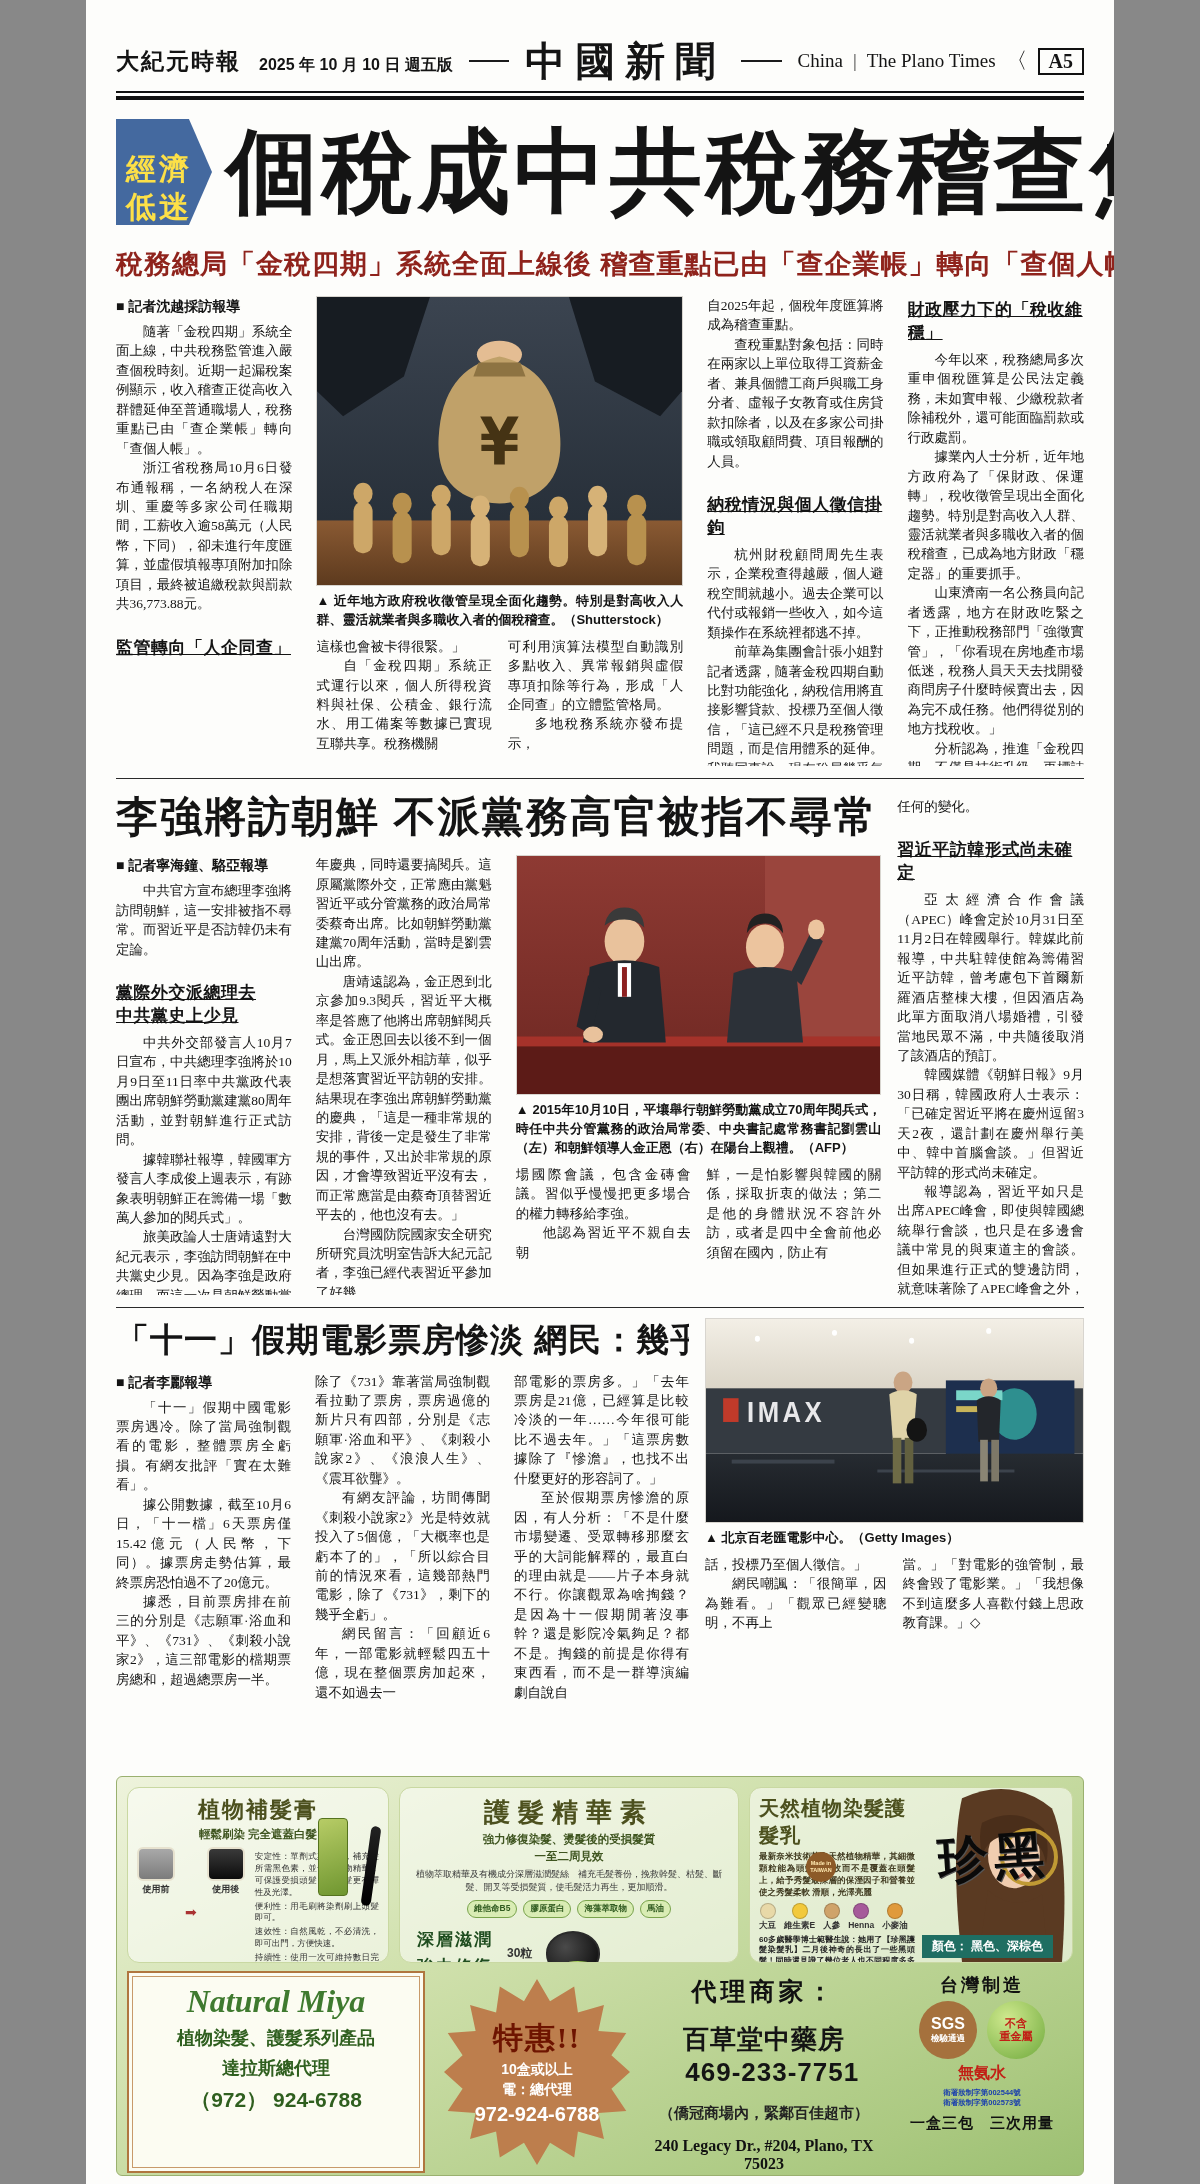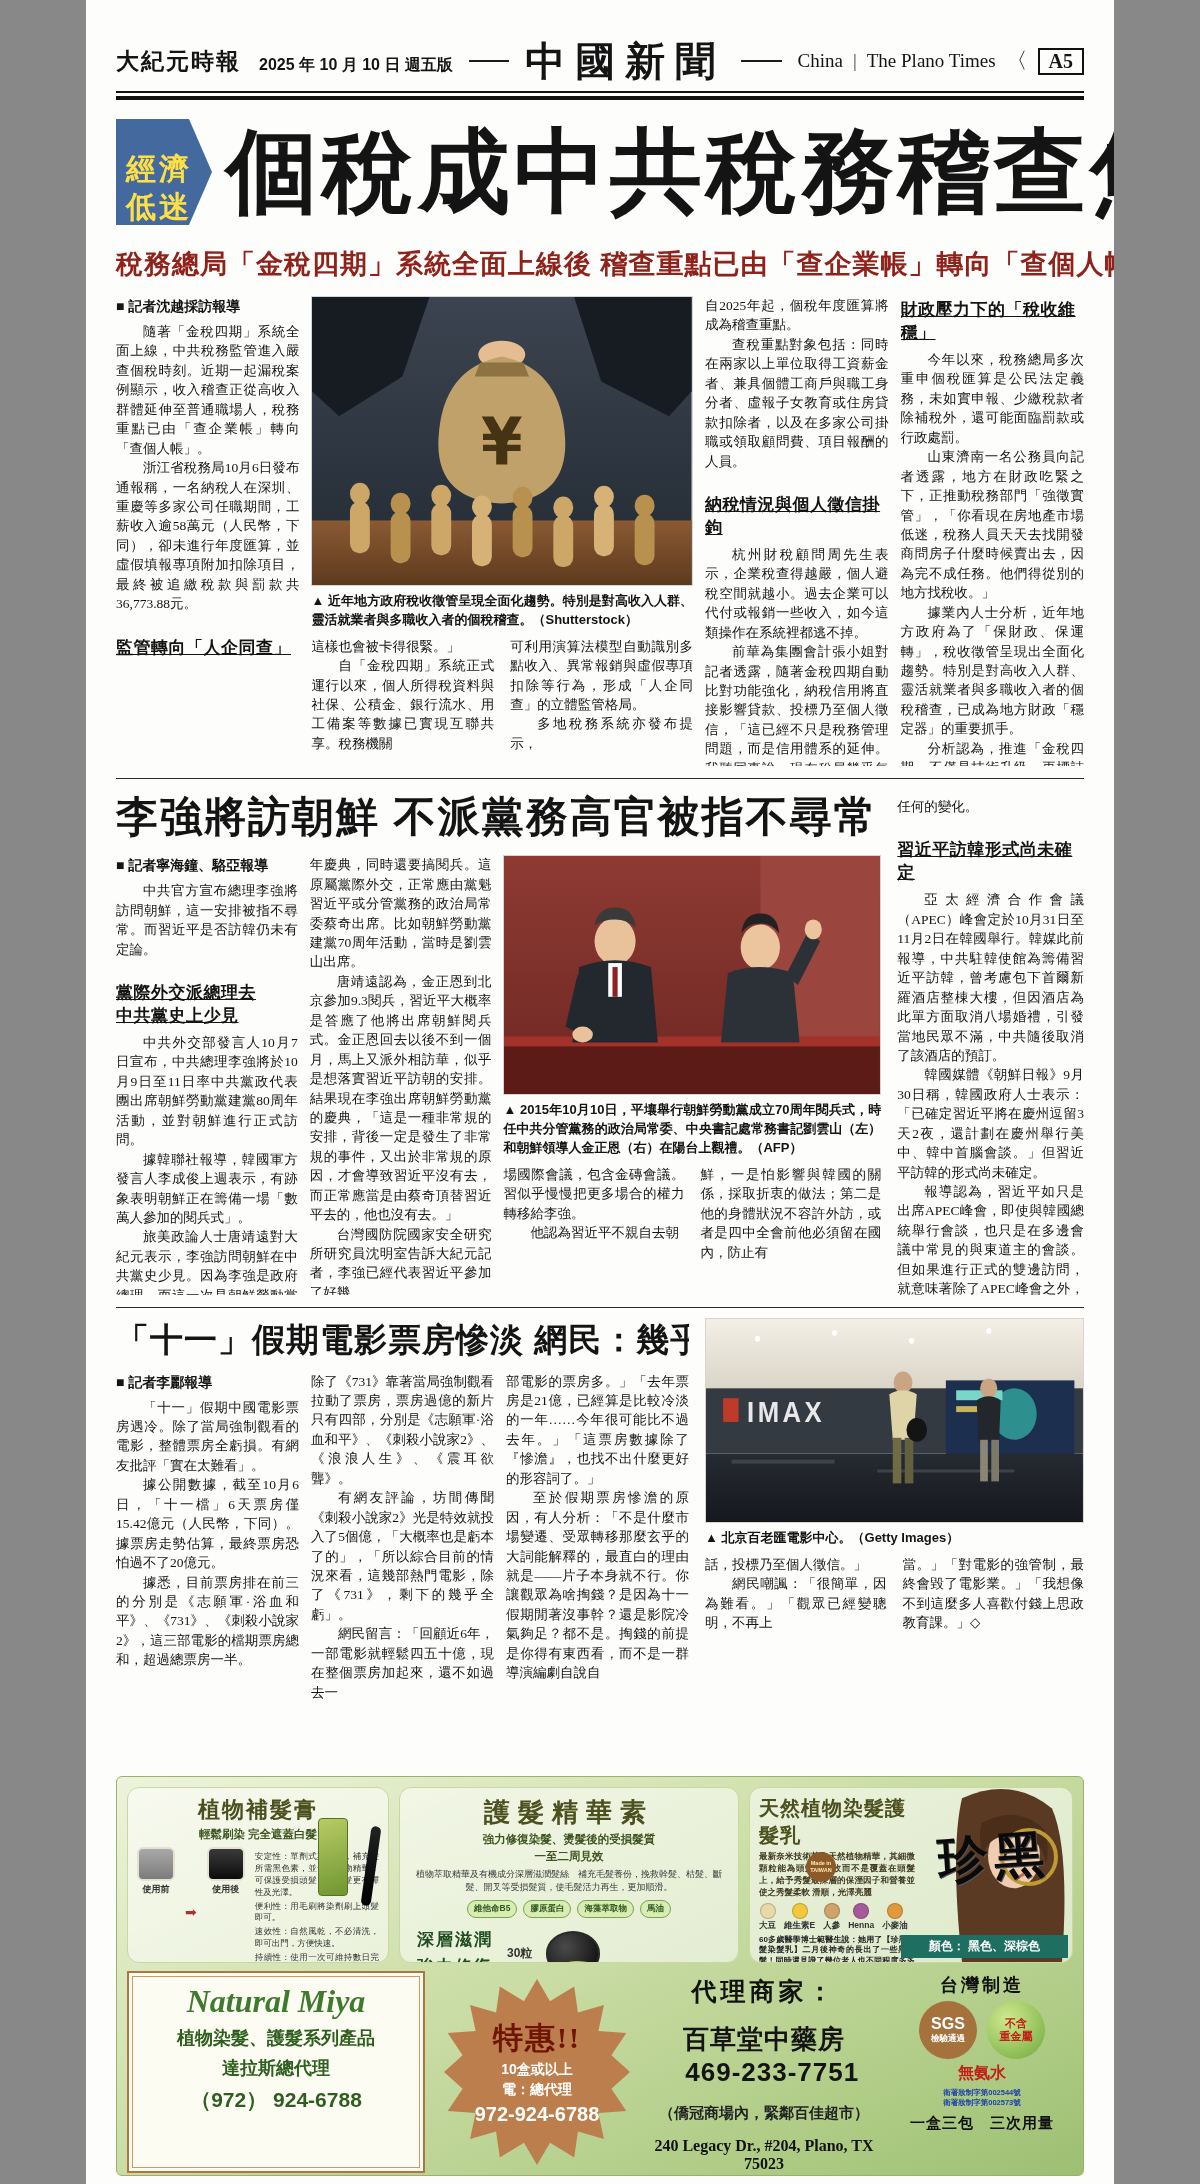--- a/index.html
+++ b/index.html
@@ -28,21 +28,21 @@
   .mast-rule-thick{height:4px;background:#111;margin-top:3px;}
   
   .a1-head{display:flex;align-items:center;gap:14px;margin-top:16px;height:112px;}
   .kicker{background:var(--kicker-blue);color:#fde047;width:96px;height:106px;flex:0 0 96px;
           clip-path:polygon(0 0,76% 0,100% 50%,76% 100%,0 100%);
           display:flex;flex-direction:column;justify-content:flex-end;align-items:flex-start;
           padding-left:10px;font:700 30px/1.25 var(--sans);letter-spacing:3px;}
   .a1-headline{font:900 92px/1 var(--serif);letter-spacing:4px;white-space:nowrap;}
   .a1-deck{color:var(--deck-red);font:700 27px var(--sans);letter-spacing:1px;margin:18px 0 14px;white-space:nowrap;}
   
-  .cols{display:flex;gap:12px;overflow:hidden;}
+  .cols{display:flex;gap:24px;overflow:hidden;}
   .col{flex:1;overflow:hidden;}
   .colx2{flex:2.08;display:flex;flex-direction:column;overflow:hidden;}
   .byline{font:700 14px var(--sans);margin:2px 0 6px;}
   p.bp{font-size:13.5px;line-height:1.44;text-align:justify;text-indent:2em;}
   p.flush{text-indent:0;}
   h3.colsub{font:800 17px var(--sans);margin:22px 0 6px;letter-spacing:.5px;text-decoration:underline;}
   .caption{font:700 13px/1.45 var(--sans);margin:6px 0 7px;text-align:justify;}
   .subcols{display:flex;gap:16px;flex:1;overflow:hidden;}
   .photo{width:100%;display:block;border:1px solid #d8d5cf;}
   .a1-body{height:470px;}
@@ -109,22 +109,22 @@
   .ba-circ.g{background:radial-gradient(circle at 50% 30%,#cfcfcf,#8d8d8d);}
   .ba-circ.b{background:radial-gradient(circle at 50% 30%,#555,#101010);}
   .made-badge{position:absolute;right:236px;top:64px;width:30px;height:30px;border-radius:50%;
               background:#8c5a28;color:#ffe9b0;font:700 5.5px/1.2 var(--sans);display:flex;
               align-items:center;justify-content:center;text-align:center;}
   .woman{position:absolute;right:0;top:0;height:100%;width:120px;}
   .zhenhei{position:absolute;right:22px;top:36px;font:900 50px var(--serif);letter-spacing:6px;
            transform:rotate(-4deg);color:#0a0a0a;text-shadow:1px 1px 0 #555;}
   .gold-ring{position:absolute;right:14px;top:40px;width:58px;height:58px;border-radius:50%;
              border:4px solid #c09a34;}
-  .color-bar{position:absolute;right:4px;bottom:4px;background:#1f6e62;color:#fff;
-             font:700 12px var(--sans);padding:3px 28px;}
+  .color-bar{position:absolute;right:19px;bottom:4px;background:#1f6e62;color:#fff;
+             font:700 12px var(--sans);padding:3px 10px;}
   .ad-bottom{flex:1;display:flex;gap:12px;align-items:stretch;}
   .nm-box{flex:0 0 298px;background:#fcfcf2;border:2px solid #b0763f;box-shadow:0 0 0 3px #fcfcf2 inset,0 0 0 4px #c89a6a inset;
           text-align:center;padding:10px 6px;}
   .nm-name{font:italic 700 32px var(--serif);color:#3f7a2f;}
   .nm-line{font:700 18px var(--sans);color:#2f5f1f;margin-top:6px;}
   .nm-phone{font:700 21px var(--sans);color:#2f5f1f;margin-top:6px;}
   .promo{flex:0 0 200px;display:flex;align-items:center;justify-content:center;}
   .promo-star{width:186px;height:186px;background:#bd7e4d;display:flex;flex-direction:column;
       align-items:center;justify-content:center;text-align:center;gap:2px;
       clip-path:polygon(50% 0%,57% 12%,70% 4%,72% 18%,86% 14%,83% 28%,98% 29%,90% 41%,100% 50%,90% 59%,98% 71%,83% 72%,86% 86%,72% 82%,70% 96%,57% 88%,50% 100%,43% 88%,30% 96%,28% 82%,14% 86%,17% 72%,2% 71%,10% 59%,0% 50%,10% 41%,2% 29%,17% 28%,14% 14%,28% 18%,30% 4%,43% 12%);}
@@ -264,22 +264,22 @@
         <p class="bp flush">自2025年起，個稅年度匯算將成為稽查重點。</p>
         <p class="bp">查稅重點對象包括：同時在兩家以上單位取得工資薪金者、兼具個體工商戶與職工身分者、虛報子女教育或住房貸款扣除者，以及在多家公司掛職或領取顧問費、項目報酬的人員。</p>
         <h3 class="colsub">納稅情況與個人徵信掛鉤</h3>
         <p class="bp">杭州財稅顧問周先生表示，企業稅查得越嚴，個人避稅空間就越小。過去企業可以代付或報銷一些收入，如今這類操作在系統裡都逃不掉。</p>
         <p class="bp">前華為集團會計張小姐對記者透露，隨著金稅四期自動比對功能強化，納稅信用將直接影響貸款、投標乃至個人徵信，「這已經不只是稅務管理問題，而是信用體系的延伸。我聽同事說，現在稅局幾乎每月都上門查一次，企業壓力很大。」</p>
       </div>
 
       <div class="col">
         <h3 class="colsub" style="margin-top:2px">財政壓力下的「稅收維穩」</h3>
         <p class="bp">今年以來，稅務總局多次重申個稅匯算是公民法定義務，未如實申報、少繳稅款者除補稅外，還可能面臨罰款或行政處罰。</p>
+        <p class="bp">據業內人士分析，近年地方政府為了「保財政、保運轉」，稅收徵管呈現出全面化趨勢。特別是對高收入人群、靈活就業者與多職收入者的個稅稽查，已成為地方財政「穩定器」的重要抓手。</p>
         <p class="bp">山東濟南一名公務員向記者透露，地方在財政吃緊之下，正推動稅務部門「強徵實管」，「你看現在房地產市場低迷，稅務人員天天去找開發商問房子什麼時候賣出去，因為完不成任務。他們得從別的地方找稅收。」</p>
-        <p class="bp">據業內人士分析，近年地方政府為了「保財政、保運轉」，稅收徵管呈現出全面化趨勢。特別是對高收入人群、靈活就業者與多職收入者的個稅稽查，已成為地方財政「穩定器」的重要抓手。</p>
         <p class="bp">分析認為，推進「金稅四期」不僅是技術升級，更標誌著中共稅收邏輯的轉變——從企業經營監管延伸至個人財務監控。◇</p>
       </div>
     </div>
   </section>
 
   <div class="hrule"></div>
 
   <section class="a2">
     <div class="a2-left">
       <h2 class="a2-hl">李強將訪朝鮮 不派黨務高官被指不尋常</h2>

